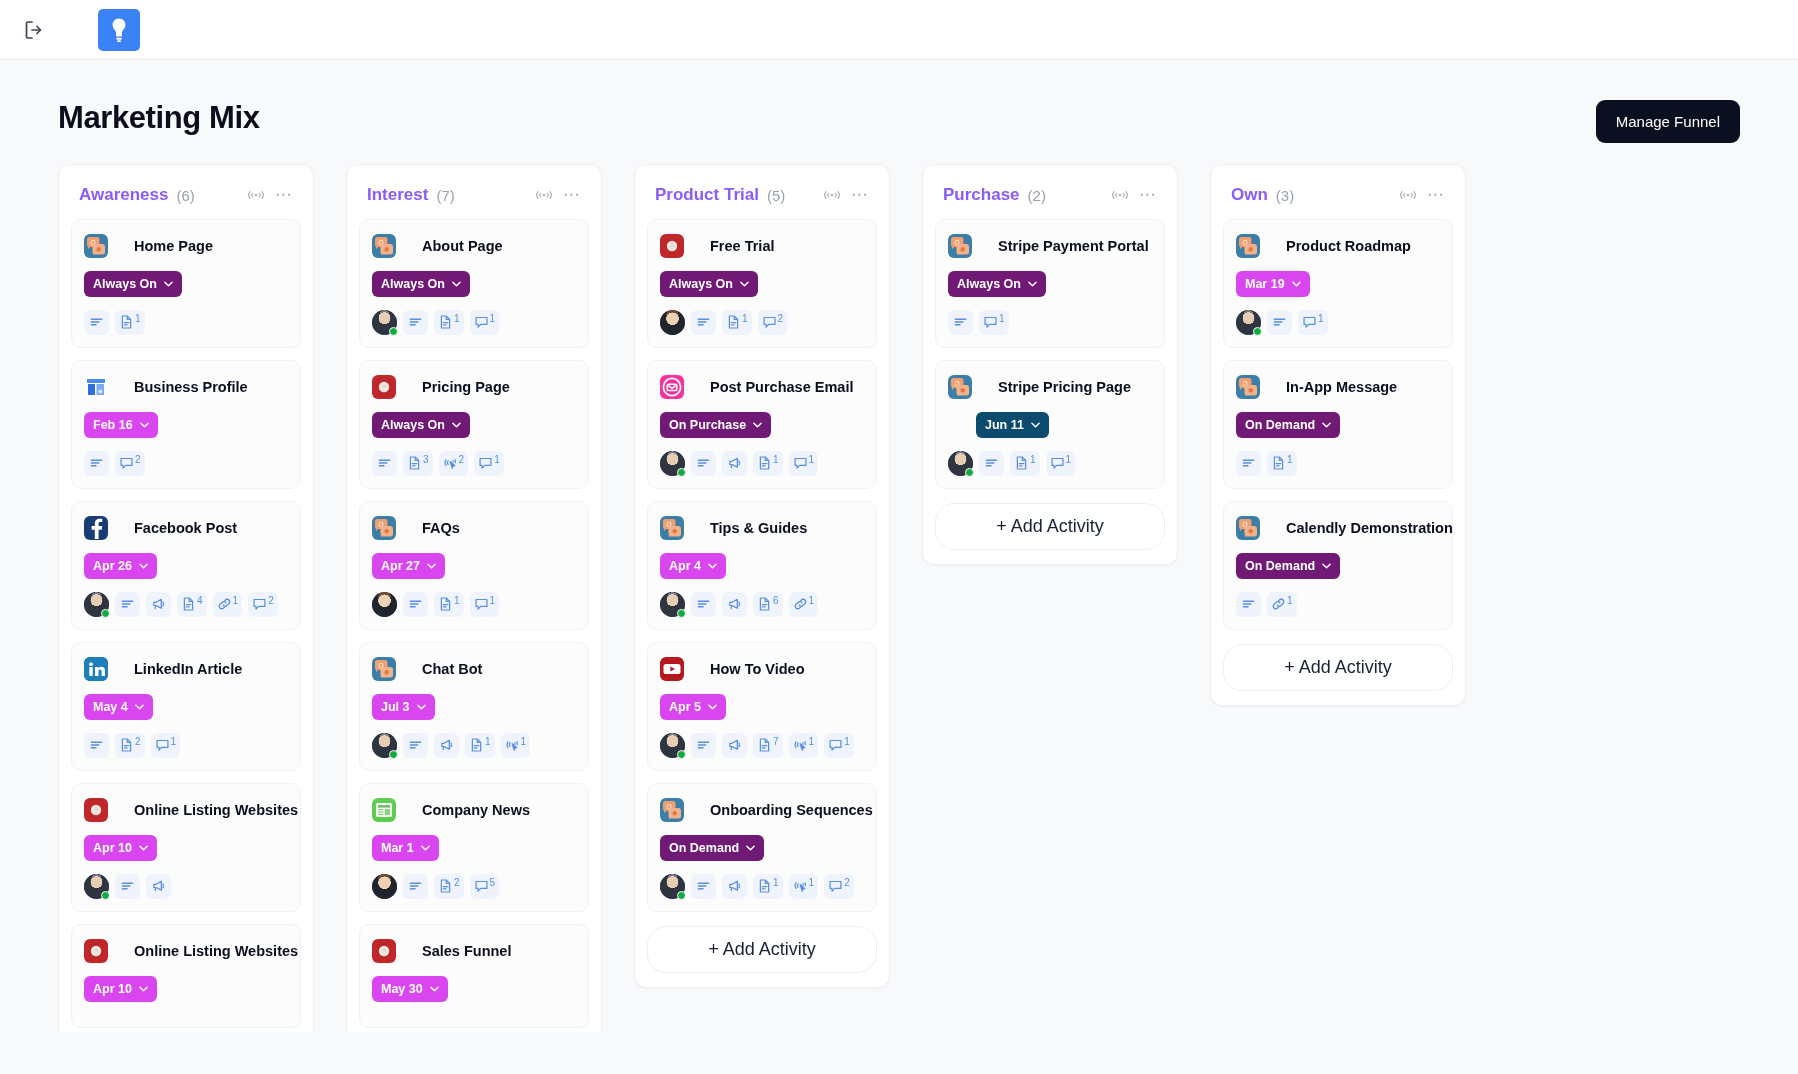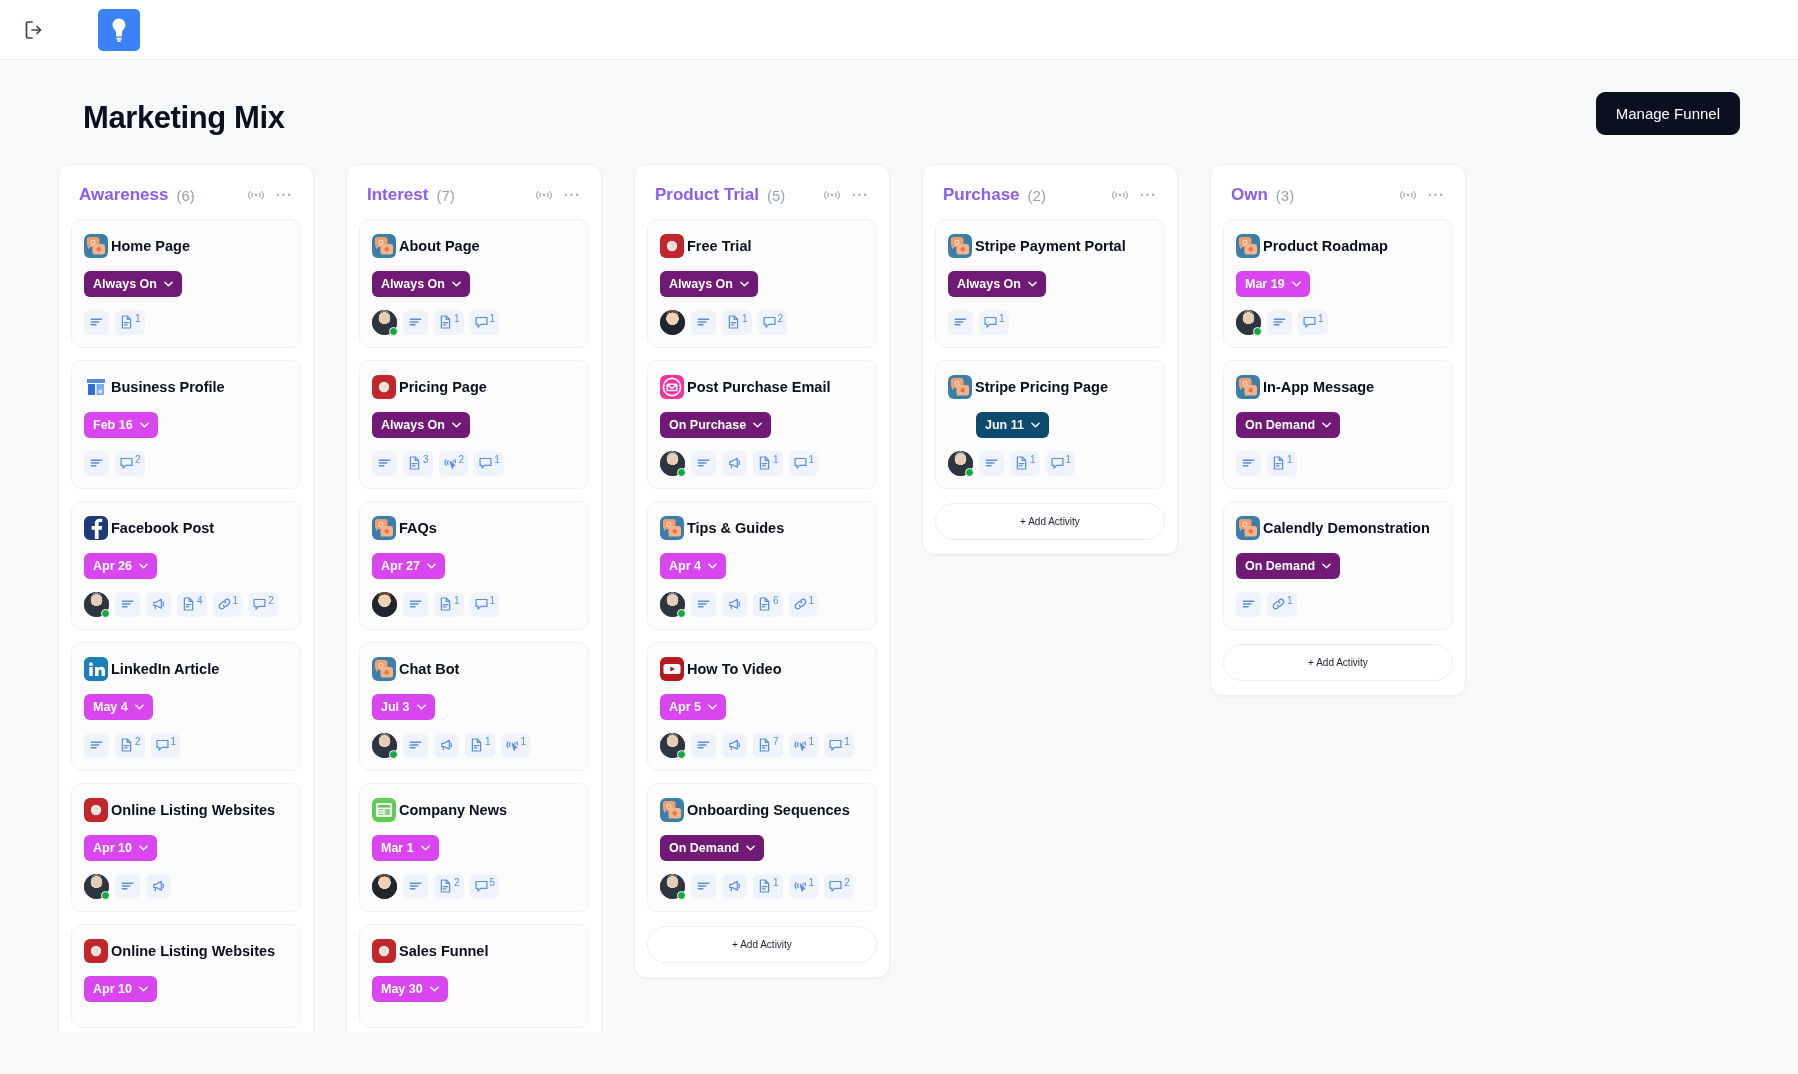--- a/index.html
+++ b/index.html
@@ -15,25 +15,25 @@
     height:60px;background:#ffffff;border-bottom:1px solid #ececf1;
     display:flex;align-items:center;padding:0 22px;gap:52px;
   }
   .logout-icon{width:24px;height:24px;display:block;}
   .brand-tile{
     width:42px;height:42px;border-radius:5px;background:#3b82f6;
     display:flex;align-items:center;justify-content:center;
   }
   .bulb{width:20px;height:26px;display:block;}
   
-  .page-head{padding:40px 58px 0 83px;position:relative;}
+  .page-head{padding:40px 58px 0 58px;position:relative;}
   .page-title{font-size:31px;font-weight:bold;letter-spacing:-0.4px;color:#0a0f1e;}
   .page-sub{font-size:15px;color:#6b7280;margin-top:9px;}
   .manage-funnel{
-    position:absolute;right:58px;top:32px;
+    position:absolute;right:58px;top:40px;
     background:#0b1020;color:#fff;border:none;border-radius:9px;
     font-size:15px;font-family:inherit;padding:13px 20px;cursor:pointer;
     white-space:nowrap;
   }
   
   .board{
     display:flex;gap:32px;padding:28px 58px 0 58px;align-items:flex-start;
     height:calc(1074px - 60px - 118px);overflow:hidden;
   }
   .column{
@@ -45,21 +45,21 @@
   .col-title{font-size:17px;font-weight:bold;color:#8b5cf6;}
   .col-count{font-size:15px;color:#9aa1ad;margin-left:8px;font-weight:normal;}
   .col-head-actions{margin-left:auto;display:flex;align-items:center;gap:10px;}
   .broadcast-icon{width:18px;height:18px;display:block;opacity:.65;}
   .dots{font-size:17px;color:#9aa1ad;line-height:8px;letter-spacing:1px;cursor:pointer;}
   
   .card{
     background:#fcfcfd;border:1px solid #f1f1f5;border-radius:10px;
     padding:14px 12px 12px 12px;margin-bottom:12px;
   }
-  .card-top{display:flex;align-items:center;gap:3px;margin-bottom:13px;}
+  .card-top{display:flex;align-items:center;gap:26px;margin-bottom:13px;}
   .app-icon{
     width:24px;height:24px;border-radius:6px;flex:0 0 24px;
     display:flex;align-items:center;justify-content:center;overflow:hidden;
   }
   .card-title{font-size:14.5px;font-weight:bold;color:#0a0f1e;white-space:nowrap;}
   .pill{
     display:inline-flex;align-items:center;gap:7px;border-radius:6px;
     font-size:12.5px;font-weight:bold;color:#fff;padding:6px 9px;
     cursor:pointer;margin-bottom:13px;
   }
@@ -89,21 +89,21 @@
   }
   .badge{
     height:25px;min-width:25px;border-radius:6px;background:#eef3fc;
     display:flex;align-items:flex-start;justify-content:center;gap:1px;
     padding:4px 4px 0 4px;color:#5a8ede;
   }
   .badge svg{width:15px;height:16px;display:block;}
   .badge .num{font-size:10px;line-height:10px;color:#5a8ede;}
   .add-activity{
     width:100%;background:#fff;border:1px solid #eceef3;border-radius:19px;
-    font-size:10px;font-family:inherit;color:#1a2133;padding:12px 0;
+    font-size:18px;font-family:inherit;color:#1a2133;padding:12px 0;
     cursor:pointer;margin-top:2px;
   }
 </style>
 </head>
 <body>
 
 <div class="topbar">
   <span>
     <svg class="logout-icon" viewBox="0 0 24 24" fill="none" stroke="#3d4450" stroke-width="1.7" stroke-linecap="round" stroke-linejoin="round">
       <path d="M10 4H6a1.5 1.5 0 0 0-1.5 1.5v13A1.5 1.5 0 0 0 6 20h4"></path>

